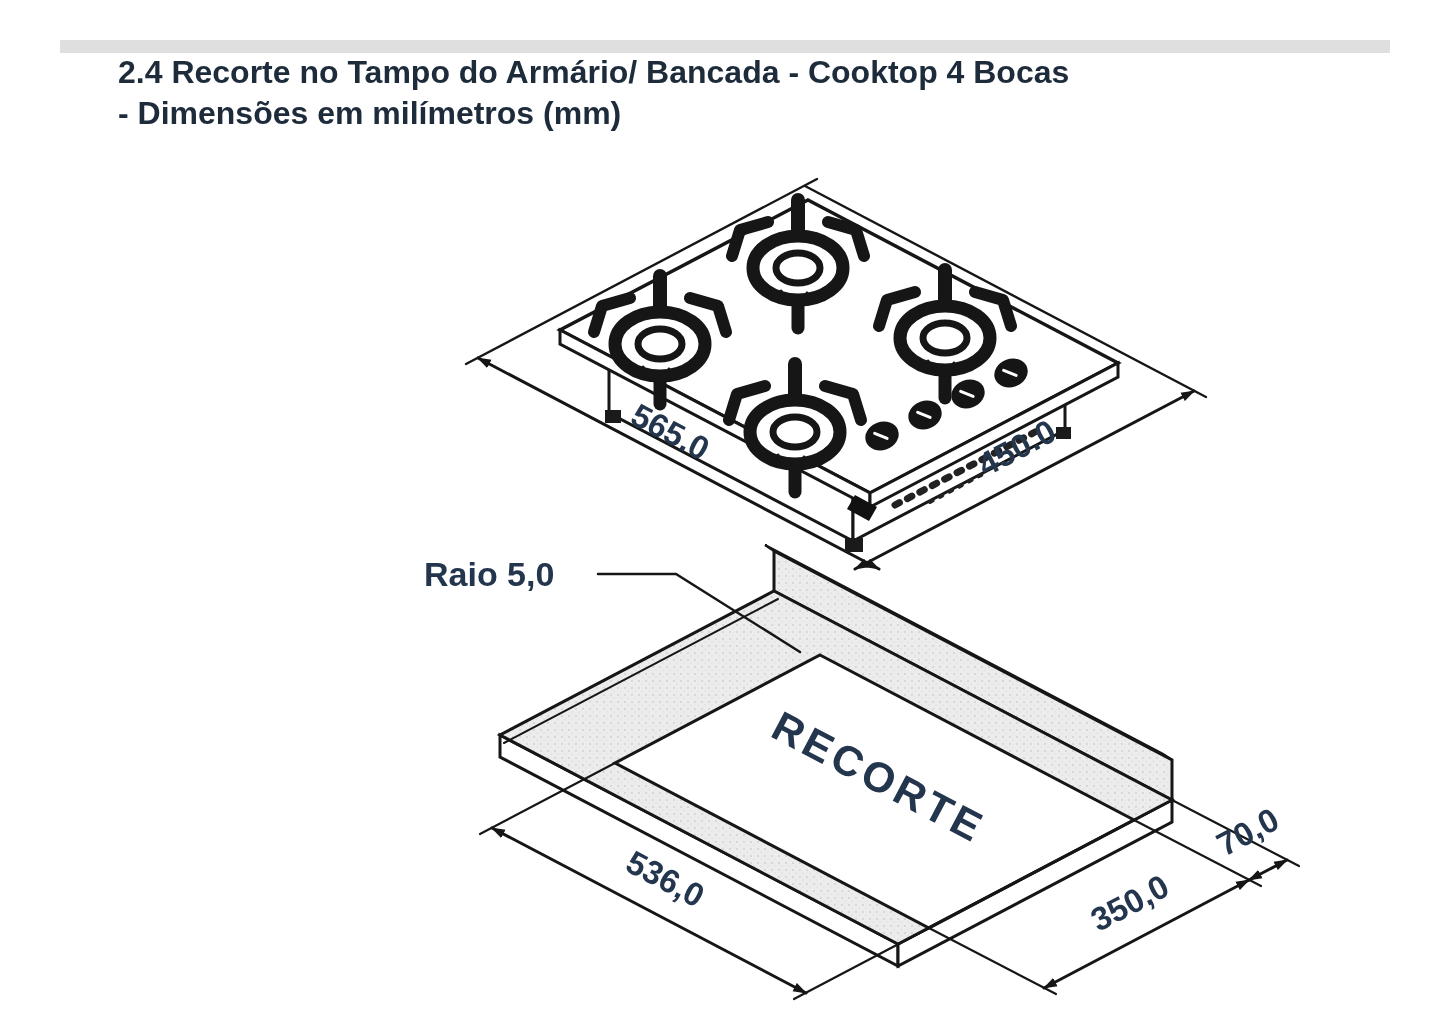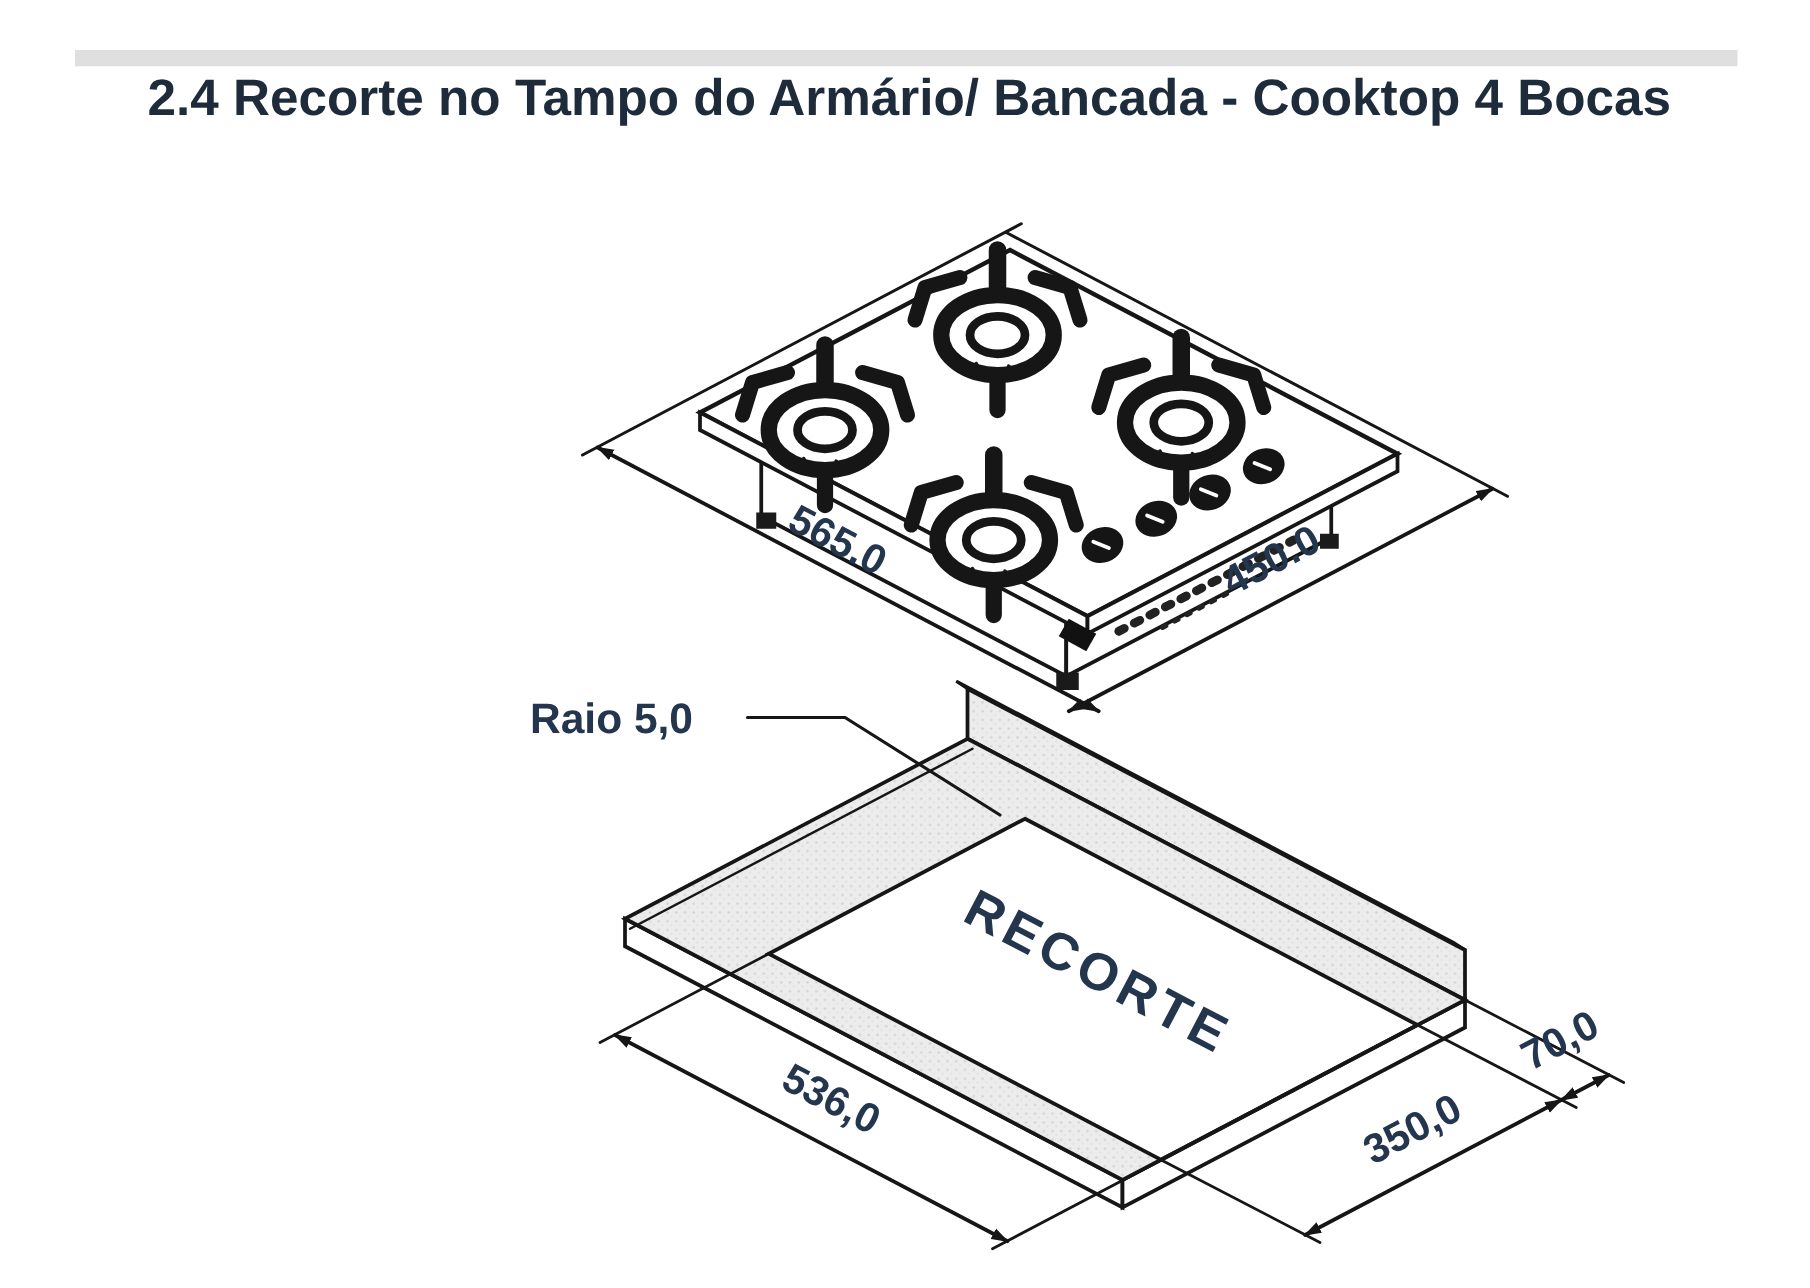--- a/index.html
+++ b/index.html
@@ -14,21 +14,21 @@
     height: 1030px;
     background: #ffffff;
     overflow: hidden;
   }
   .title-block {
     position: absolute;
     left: 118px;
     top: 52px;
     width: 1300px;
     color: #1d2b3a;
-    font-size: 41px;
+    font-size: 32px;
     font-weight: bold;
     line-height: 1.28;
     letter-spacing: 0px;
   }
   .diagram-svg {
     position: absolute;
     left: 0;
     top: 0;
   }
   svg text.dim {
@@ -51,20 +51,21 @@
     fill: #24364e;
   }
 </style>
 </head>
 <body>
 
 <div class="page">
 
   <div class="title-block">
     <div>2.4 Recorte no Tampo do Armário/ Bancada - Cooktop 4 Bocas</div>
+    <div>- Dimensões em milímetros (mm)</div>
   </div>
 
   <svg class="diagram-svg" width="1448" height="1030" viewBox="0 0 1448 1030">
 
     <defs>
       <pattern id="stip" width="7" height="7" patternUnits="userSpaceOnUse">
         <rect width="7" height="7" fill="#ececec"></rect>
         <circle cx="2" cy="2" r="1" fill="#d2d2d2"></circle>
         <circle cx="5" cy="5" r="0.8" fill="#dddddd"></circle>
       </pattern>

